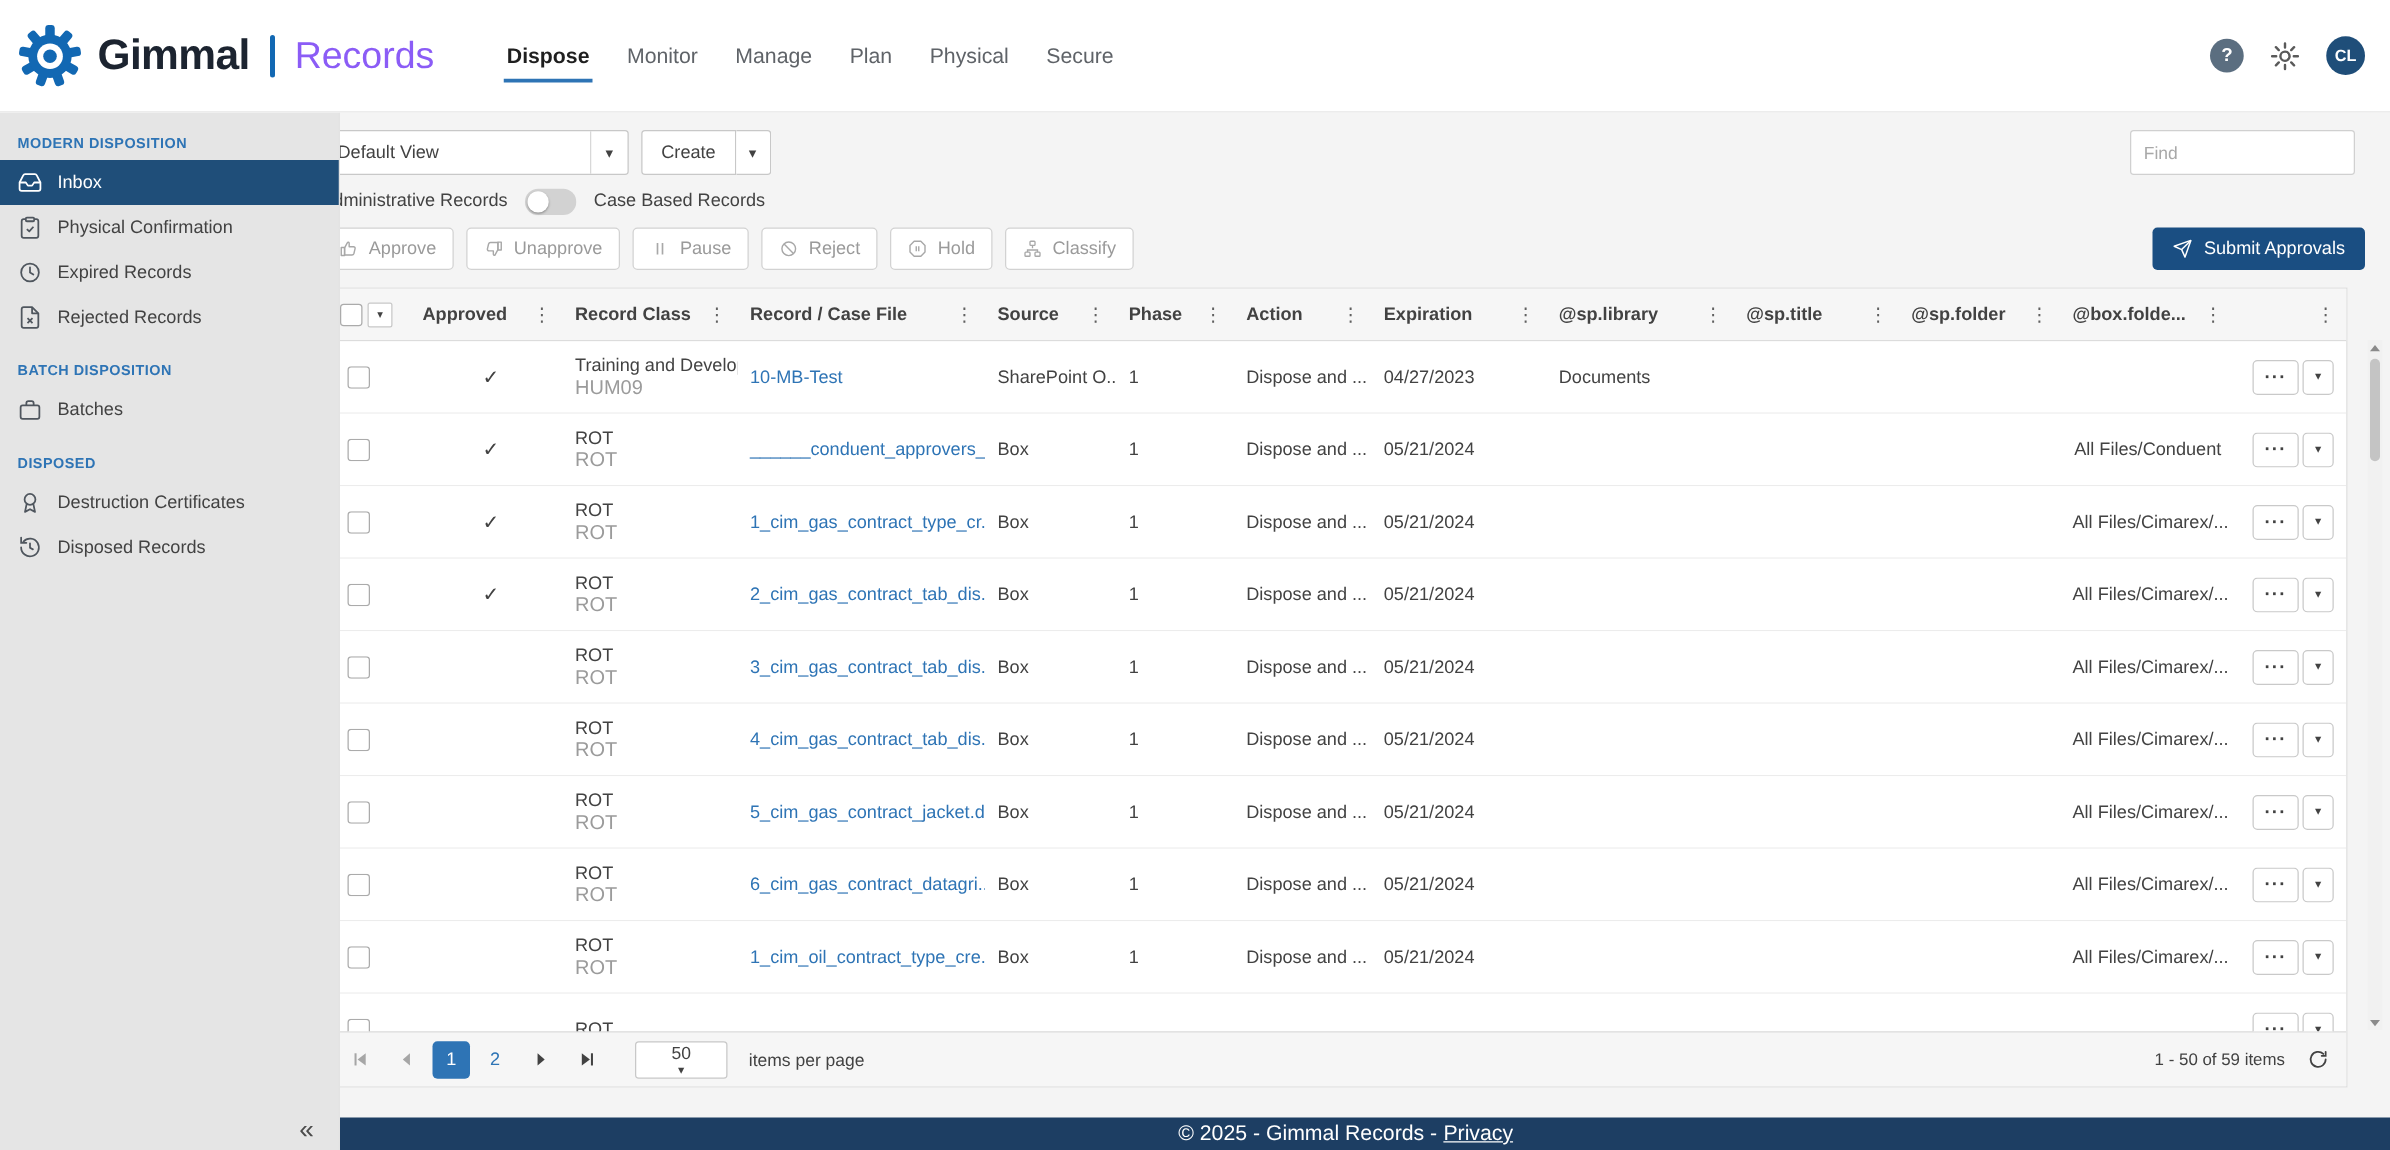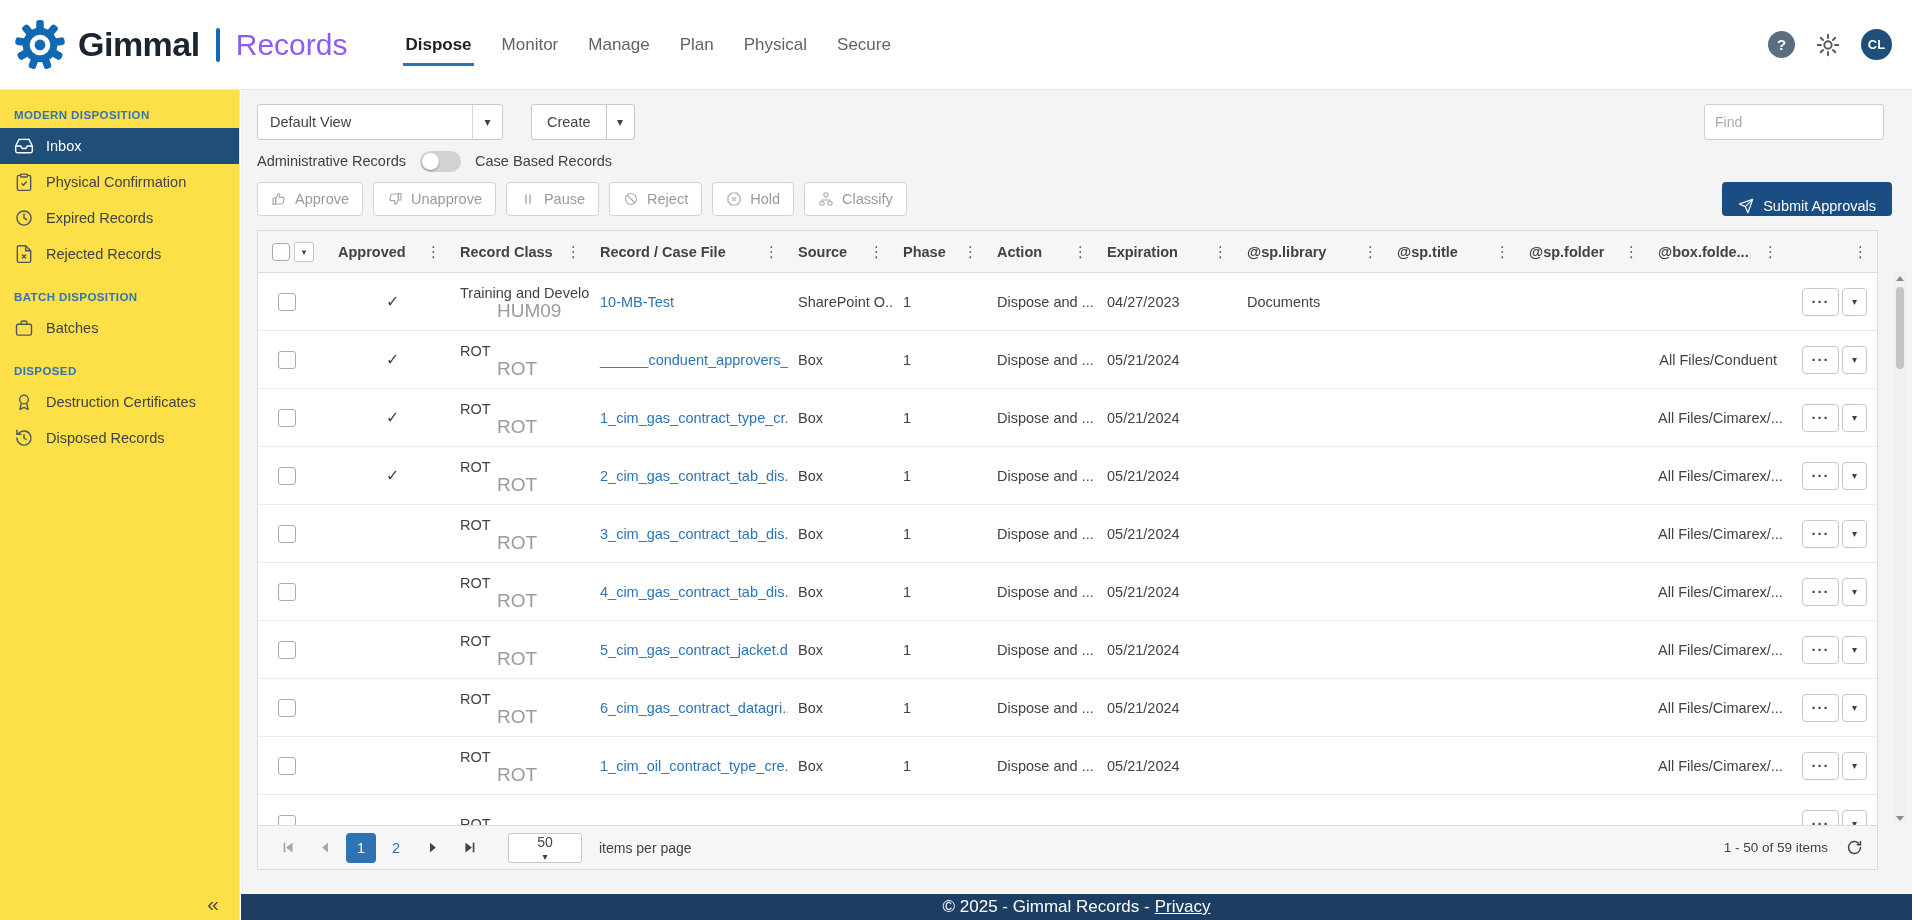--- a/index.html
+++ b/index.html
@@ -16,50 +16,50 @@
   .top-nav { display:flex; gap:26px; margin-left:56px; align-items:center; height:100%; }
   .nav-item { font-size:17px; color:#5f6368; cursor:pointer; position:relative; padding:4px 2px; }
   .nav-item.active { color:#1f1f1f; font-weight:bold; }
   .nav-item.active::after { content:""; position:absolute; left:0; right:0; bottom:-7px; height:3px; background:#2E74B5; }
   .header-right { margin-left:auto; display:flex; align-items:center; gap:20px; padding-right:20px; }
   .help-badge { width:27px; height:27px; border-radius:50%; background:#5b6e80; color:#fff; display:flex; align-items:center; justify-content:center; font-size:15px; font-weight:bold; cursor:pointer; }
   .settings-btn { display:flex; color:#5a5a5a; }
   .avatar { width:31px; height:31px; border-radius:50%; background:#1F4E79; color:#fff; font-size:13px; display:flex; align-items:center; justify-content:center; font-weight:bold; cursor:pointer; }
 
   
-  .sidebar { position:absolute; top:90px; bottom:0; left:0; width:240px; background:#fde047; border-right:1px solid #e3e3e3; padding-top:10px; z-index:4; }
+  .sidebar { position:absolute; top:90px; bottom:0; left:0; width:272px; background:#e5e5e5; border-right:1px solid #e3e3e3; padding-top:10px; z-index:4; }
   .section-title { color:#2E74B5; font-size:11.5px; font-weight:bold; letter-spacing:0.4px; padding:9px 14px 7px; }
   .section { margin-bottom:10px; }
   .side-item { display:flex; align-items:center; gap:12px; height:36px; padding:0 14px; font-size:14.5px; color:#424242; cursor:pointer; }
   .side-item svg { flex:none; color:#4f565e; }
   .side-item.selected { background:#1F4E79; color:#fff; }
   .side-item.selected svg { color:#fff; }
   .collapse-btn { position:absolute; bottom:4px; right:20px; font-size:21px; color:#4a4a4a; cursor:pointer; }
 
   
   .main { position:absolute; top:90px; left:241px; right:0; bottom:0; background:#f4f4f4; }
 
   .toolbar-row1 { position:absolute; top:14px; left:16px; right:28px; height:36px; display:flex; align-items:center; }
   .view-select { width:246px; height:36px; background:#fff; border:1px solid #c8c8c8; border-radius:3px; display:flex; align-items:center; cursor:pointer; }
   .view-select .val { flex:1; padding:0 12px; font-size:14.5px; color:#424242; }
   .caret-box { width:30px; height:100%; border-left:1px solid #d8d8d8; display:flex; align-items:center; justify-content:center; font-size:12px; color:#424242; }
-  .create-btn { margin-left:28px; display:flex; height:36px; }
+  .create-btn { margin-left:10px; display:flex; height:36px; }
   .create-main { background:#fff; border:1px solid #c8c8c8; border-radius:3px 0 0 3px; padding:0 15px; font-size:14.5px; color:#424242; display:flex; align-items:center; }
   .create-caret { width:28px; background:#fff; border:1px solid #c8c8c8; border-left:none; border-radius:0 3px 3px 0; display:flex; align-items:center; justify-content:center; font-size:12px; color:#424242; }
   .find-input { margin-left:auto; width:180px; height:36px; border:1px solid #d0d0d0; border-radius:3px; padding:0 10px; font-size:14px; color:#424242; background:#fff; outline:none; }
   .find-input::placeholder { color:#a8a8a8; }
 
   .toolbar-row2 { position:absolute; top:150px; left:16px; height:22px; display:flex; align-items:center; gap:14px; font-size:14.5px; color:#424242; top:60px; }
   .switch { width:41px; height:21px; border-radius:11px; background:#d2d2d2; position:relative; cursor:pointer; flex:none; }
   .switch .knob { position:absolute; top:2px; left:2px; width:17px; height:17px; border-radius:50%; background:#fff; box-shadow:0 1px 2px rgba(0,0,0,.35); }
 
   .toolbar-row3 { position:absolute; top:92px; left:16px; right:20px; height:34px; display:flex; align-items:center; gap:10px; }
   .action-btn { height:34px; padding:0 13px; background:#fff; border:1px solid #d2d2d2; border-radius:4px; display:flex; align-items:center; gap:8px; font-size:14.5px; color:#9a9a9a; cursor:default; }
   .action-btn svg { color:#a8a8a8; }
-  .submit-btn { margin-left:auto; height:34px; padding:16px 16px; background:#1A4E82; border-radius:4px; color:#fff; font-size:14.5px; display:flex; align-items:flex-start; gap:9px; }
+  .submit-btn { margin-left:auto; height:34px; padding:16px 16px; background:#1A4E82; border-radius:4px; color:#fff; font-size:14.5px; display:flex; align-items:center; gap:9px; }
 
   
   .grid { position:absolute; top:140px; left:16px; width:1621px; background:#fff; border:1px solid #dcdcdc; }
   .grid-header { display:flex; height:42px; background:#f6f6f6; border-bottom:1px solid #dcdcdc; }
   .hcell { display:flex; align-items:center; justify-content:space-between; padding:0 6px 0 10px; font-size:14.5px; font-weight:bold; color:#424242; flex:none; }
   .kebab { color:#606060; font-size:15px; cursor:pointer; padding:0 3px; font-weight:normal; }
   .grid-body { height:552px; overflow:hidden; }
   .t-row { display:flex; height:58px; border-bottom:1px solid #ececec; align-items:center; background:#fff; }
   .cell { padding:0 10px; font-size:14.5px; white-space:nowrap; overflow:hidden; flex:none; }
 
@@ -79,21 +79,21 @@
   .hcell.c-boxfolder { text-align:left; }
 
   .hcell.c-check { gap:4px; justify-content:flex-start; padding-left:14px; }
   .hdr-caret { width:20px; height:20px; border:1px solid #c8c8c8; border-radius:2px; background:#fff; display:flex; align-items:center; justify-content:center; font-size:9px; color:#424242; cursor:pointer; }
   .checkbox { width:18px; height:18px; border:1px solid #ababab; border-radius:3px; background:#fff; display:inline-block; cursor:pointer; flex:none; }
   .cell.c-check { padding-left:20px; display:flex; align-items:center; }
   .cell.c-approved { display:flex; align-items:center; }
   .check { margin-left:48px; font-size:16px; color:#424242; }
   .cell.c-rc { display:flex; flex-direction:column; justify-content:center; }
   .rc-main { font-size:14.5px; line-height:18px; }
-  .rc-sub { font-size:19px; color:#9b9b9b; line-height:17px;margin-left:37px; }
+  .rc-sub { font-size:16px; color:#9b9b9b; line-height:17px; }
   .link { color:#2E74B5; text-decoration:none; cursor:pointer;margin-top:43px; }
   .cell.c-rowactions { display:flex; gap:3px; align-items:center; justify-content:flex-end; padding-right:10px; }
   .row-more { width:37px; height:28px; background:#fff; border:1px solid #c9c9c9; border-radius:4px; font-size:15px; font-weight:bold; color:#424242; letter-spacing:1px; display:flex; align-items:center; justify-content:center; }
   .row-caret { width:25px; height:28px; background:#fff; border:1px solid #c9c9c9; border-radius:4px; font-size:10px; color:#424242; display:flex; align-items:center; justify-content:center; }
 
   
   .pager { height:44px; background:#f6f6f6; border-top:1px solid #dcdcdc; display:flex; align-items:center; padding:0 14px; gap:5px; }
   .pg-btn { width:32px; height:30px; display:flex; align-items:center; justify-content:center; border-radius:4px; color:#424242; }
   .pg-btn.disabled { color:#a6a6a6; cursor:default; }
   .pg-num { min-width:30px; height:30px; display:flex; align-items:center; justify-content:center; font-size:14.5px; border-radius:4px; color:#2E74B5; }

